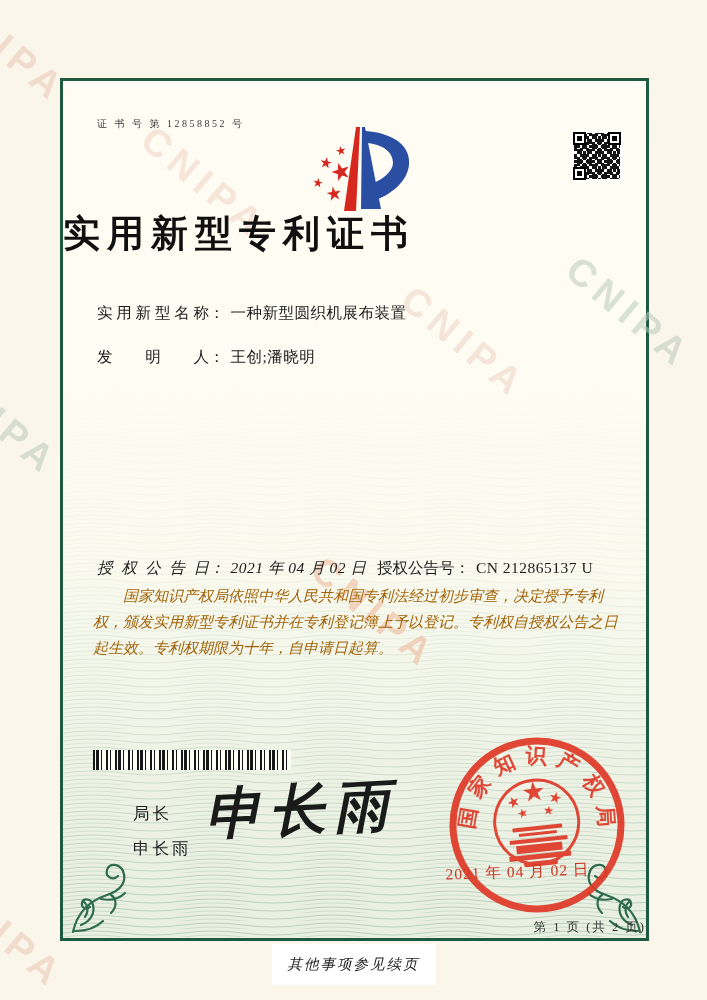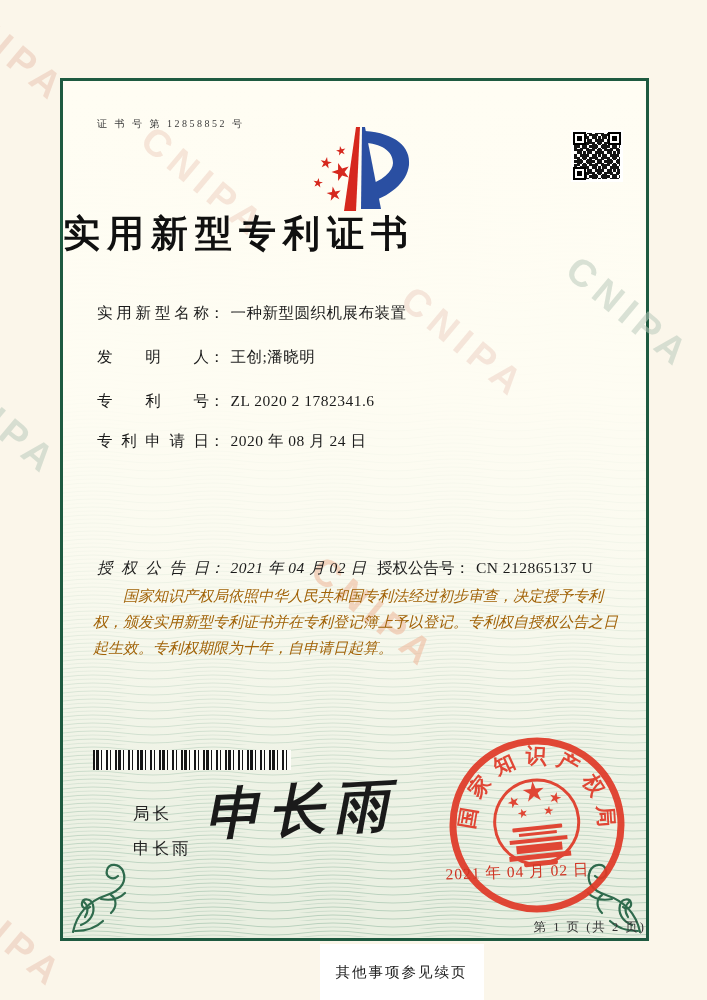--- a/index.html
+++ b/index.html
@@ -69,22 +69,22 @@
     transform:rotate(-6deg);z-index:5;}
   .seal-date{left:352px;top:781px;width:205px;text-align:center;color:#cf3322;
     font-size:15.5px;letter-spacing:1px;z-index:6;transform:rotate(-2deg);}
   .page-info{left:0;top:838px;width:100%;text-align:right;font-size:12.5px;
     letter-spacing:2px;color:#333;}
   .orn{width:95px;height:95px;z-index:4;}
   .orn.left{left:4px;top:762px;}
   .orn.right{left:488px;top:762px;transform:scaleX(-1);}
   .cont-note{
     position:absolute;left:50%;top:944px;transform:translateX(-50%);
-    background:#ffffff;padding:19px 16px;font-size:14.5px;
-    color:#222;letter-spacing:2px;z-index:4;white-space:nowrap;margin-left:48px;
+    background:#ffffff;padding:11px 16px;font-size:14.5px;font-style:italic;
+    color:#222;letter-spacing:2px;z-index:4;white-space:nowrap;
   }
 </style>
 </head>
 <body>
 
 <span class="wm" style="left:-40px;top:-18px">CNIPA</span>
 <span class="wm" style="left:160px;top:118px;color:rgba(238,205,190,.5)">CNIPA</span>
 <span class="wm" style="left:420px;top:278px;color:rgba(236,210,196,.55)">CNIPA</span>
 <span class="wm green" style="left:585px;top:248px">CNIPA</span>
 <span class="wm green" style="left:-48px;top:355px">CNIPA</span>
@@ -129,26 +129,20 @@
     <div class="qf bl"></div>
   </div>
 
   <div class="cz title">实用新型专利证书</div>
 
   <div class="cz frow" style="top:222px">
     <span class="flabel">实用新型名称</span><span class="fcolon">：</span><span class="fvalue">一种新型圆织机展布装置</span>
   </div>
   <div class="cz frow" style="top:266px">
     <span class="flabel">发明人</span><span class="fcolon">：</span><span class="fvalue">王创;潘晓明</span>
-  </div>
-  <div class="cz frow" style="top:310px">
-    <span class="flabel">专利号</span><span class="fcolon">：</span><span class="fvalue">ZL 2020 2 1782341.6</span>
-  </div>
-  <div class="cz frow" style="top:350px">
-    <span class="flabel">专利申请日</span><span class="fcolon">：</span><span class="fvalue">2020 年 08 月 24 日</span>
   </div>
   <div class="cz frow" style="top:477px">
     <span class="fpair">
       <span class="flabel">授权公告日</span><span class="fcolon">：</span><span class="fvalue">2021 年 04 月 02 日</span>
     </span>
     <span>
       <span>授权公告号</span><span class="fcolon">：</span><span class="fvalue">CN 212865137 U</span>
     </span>
   </div>
 

